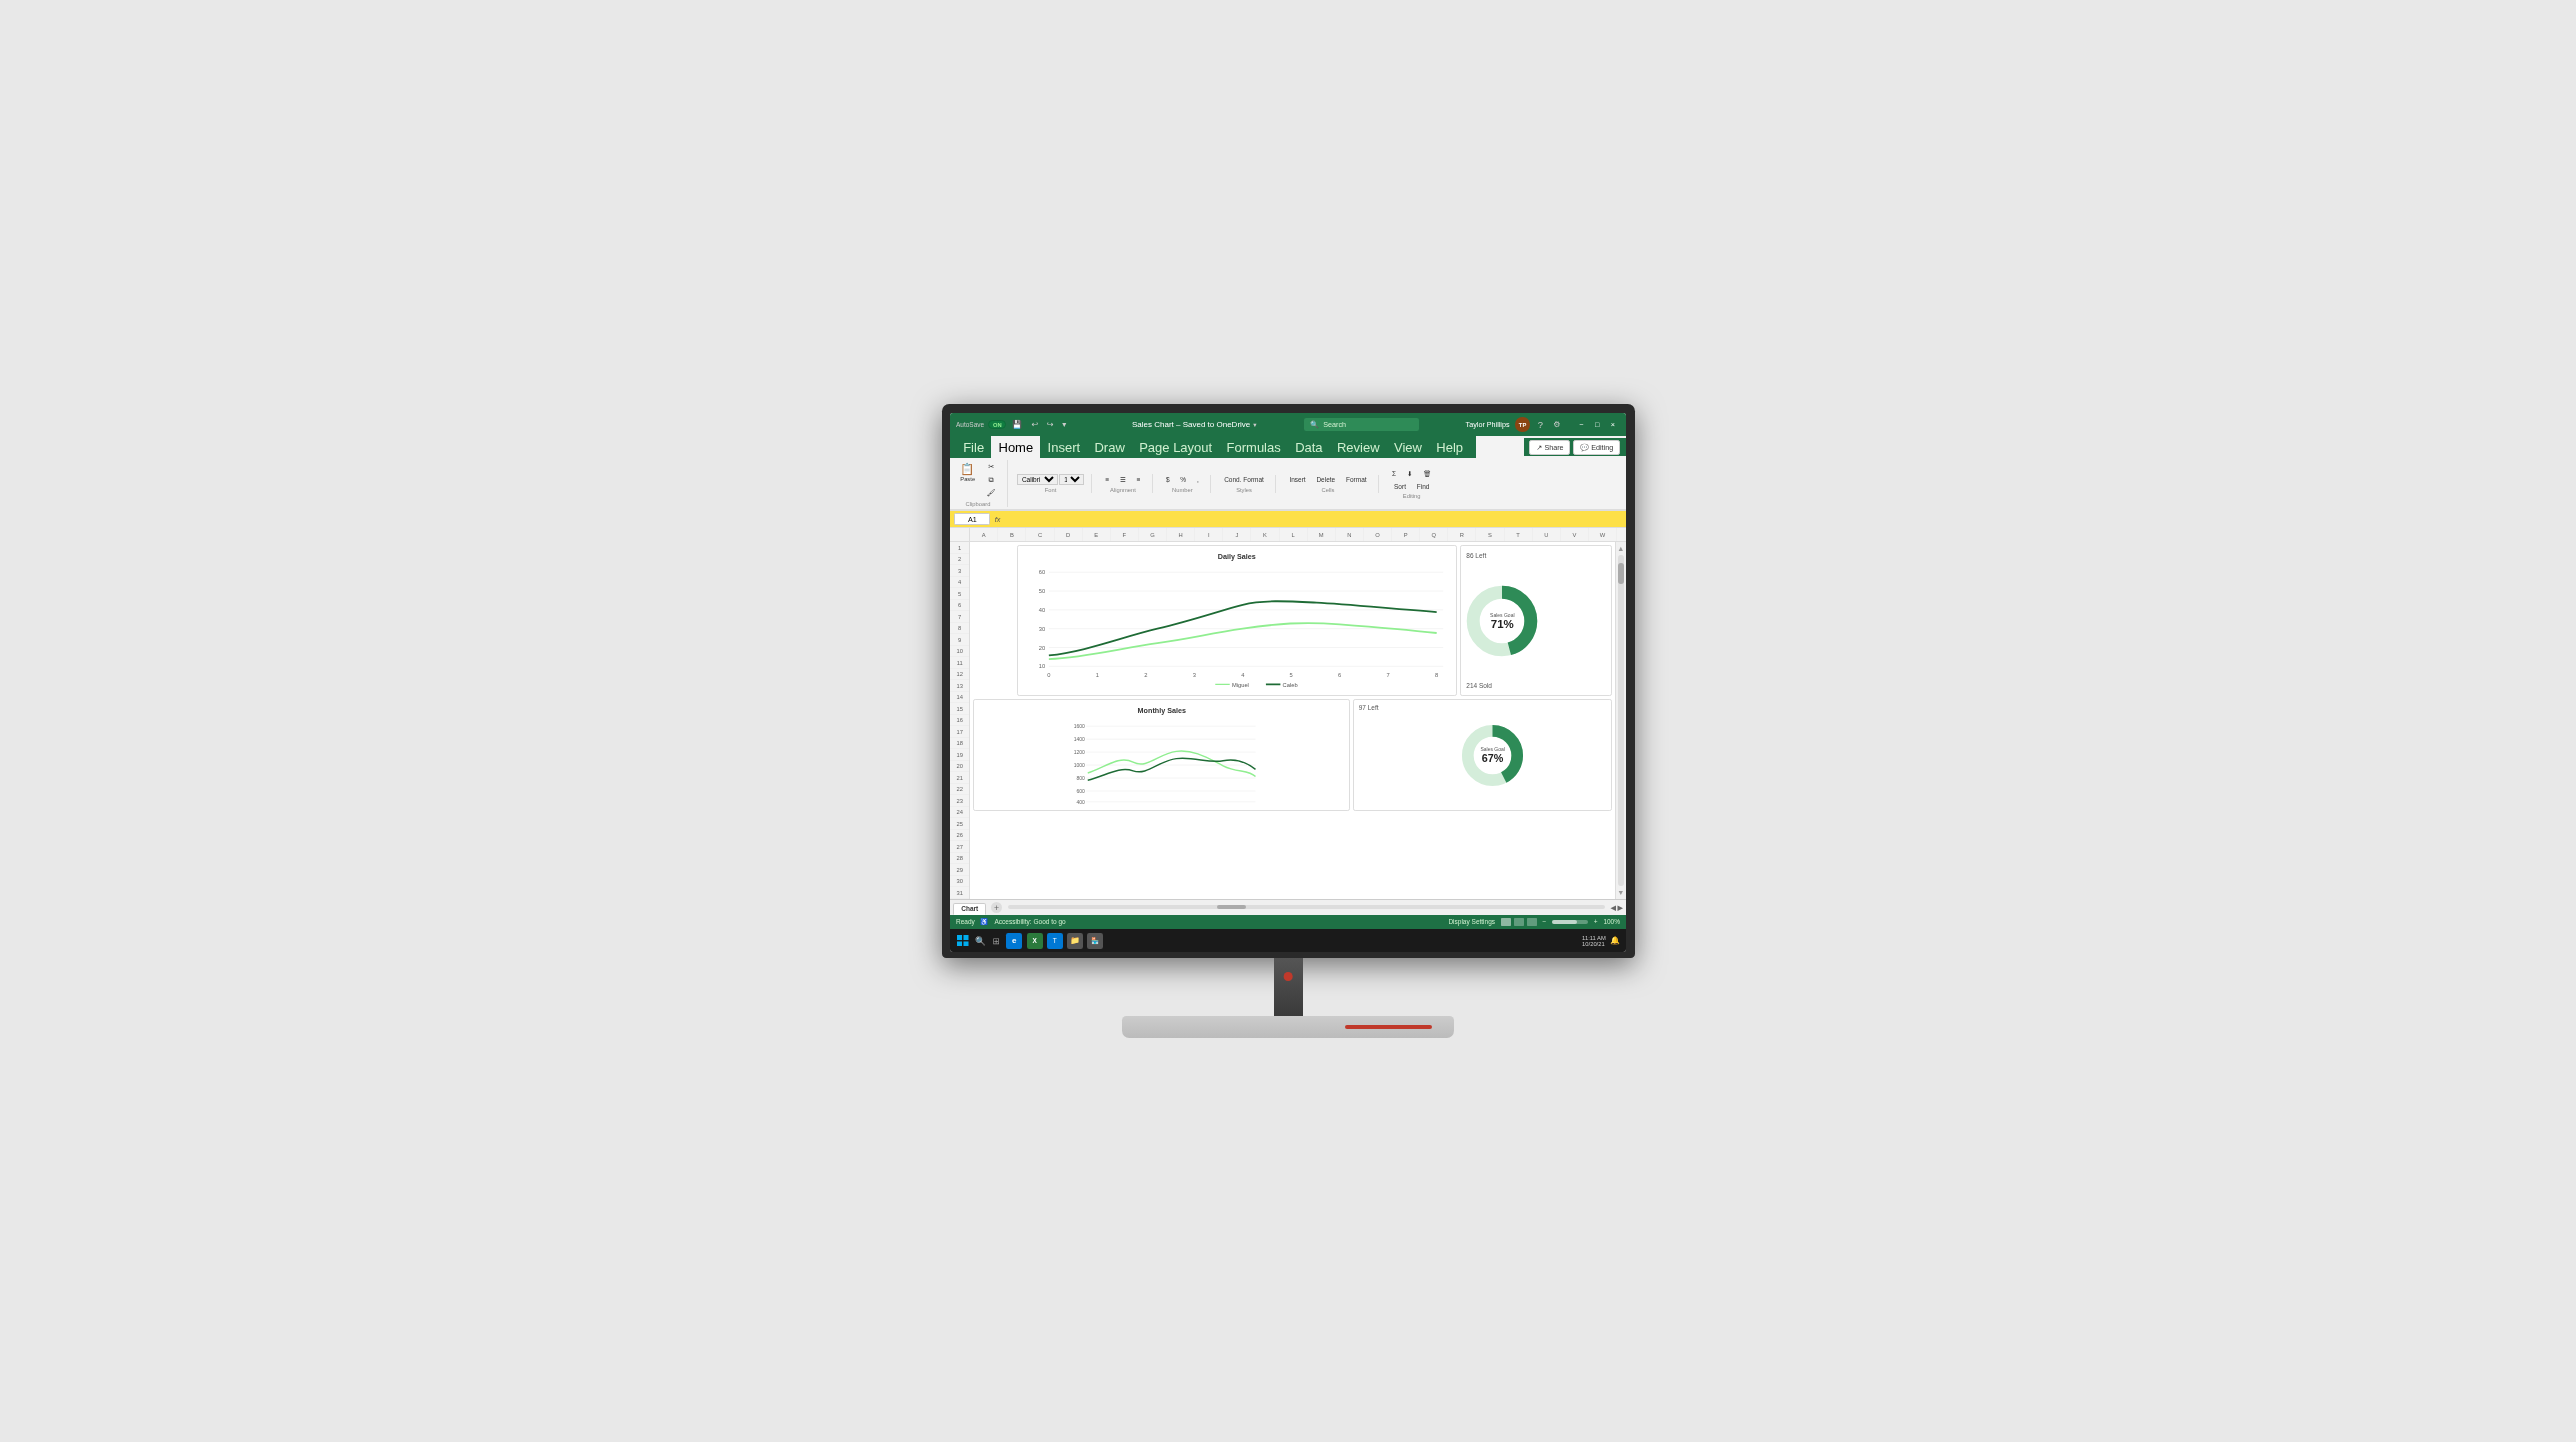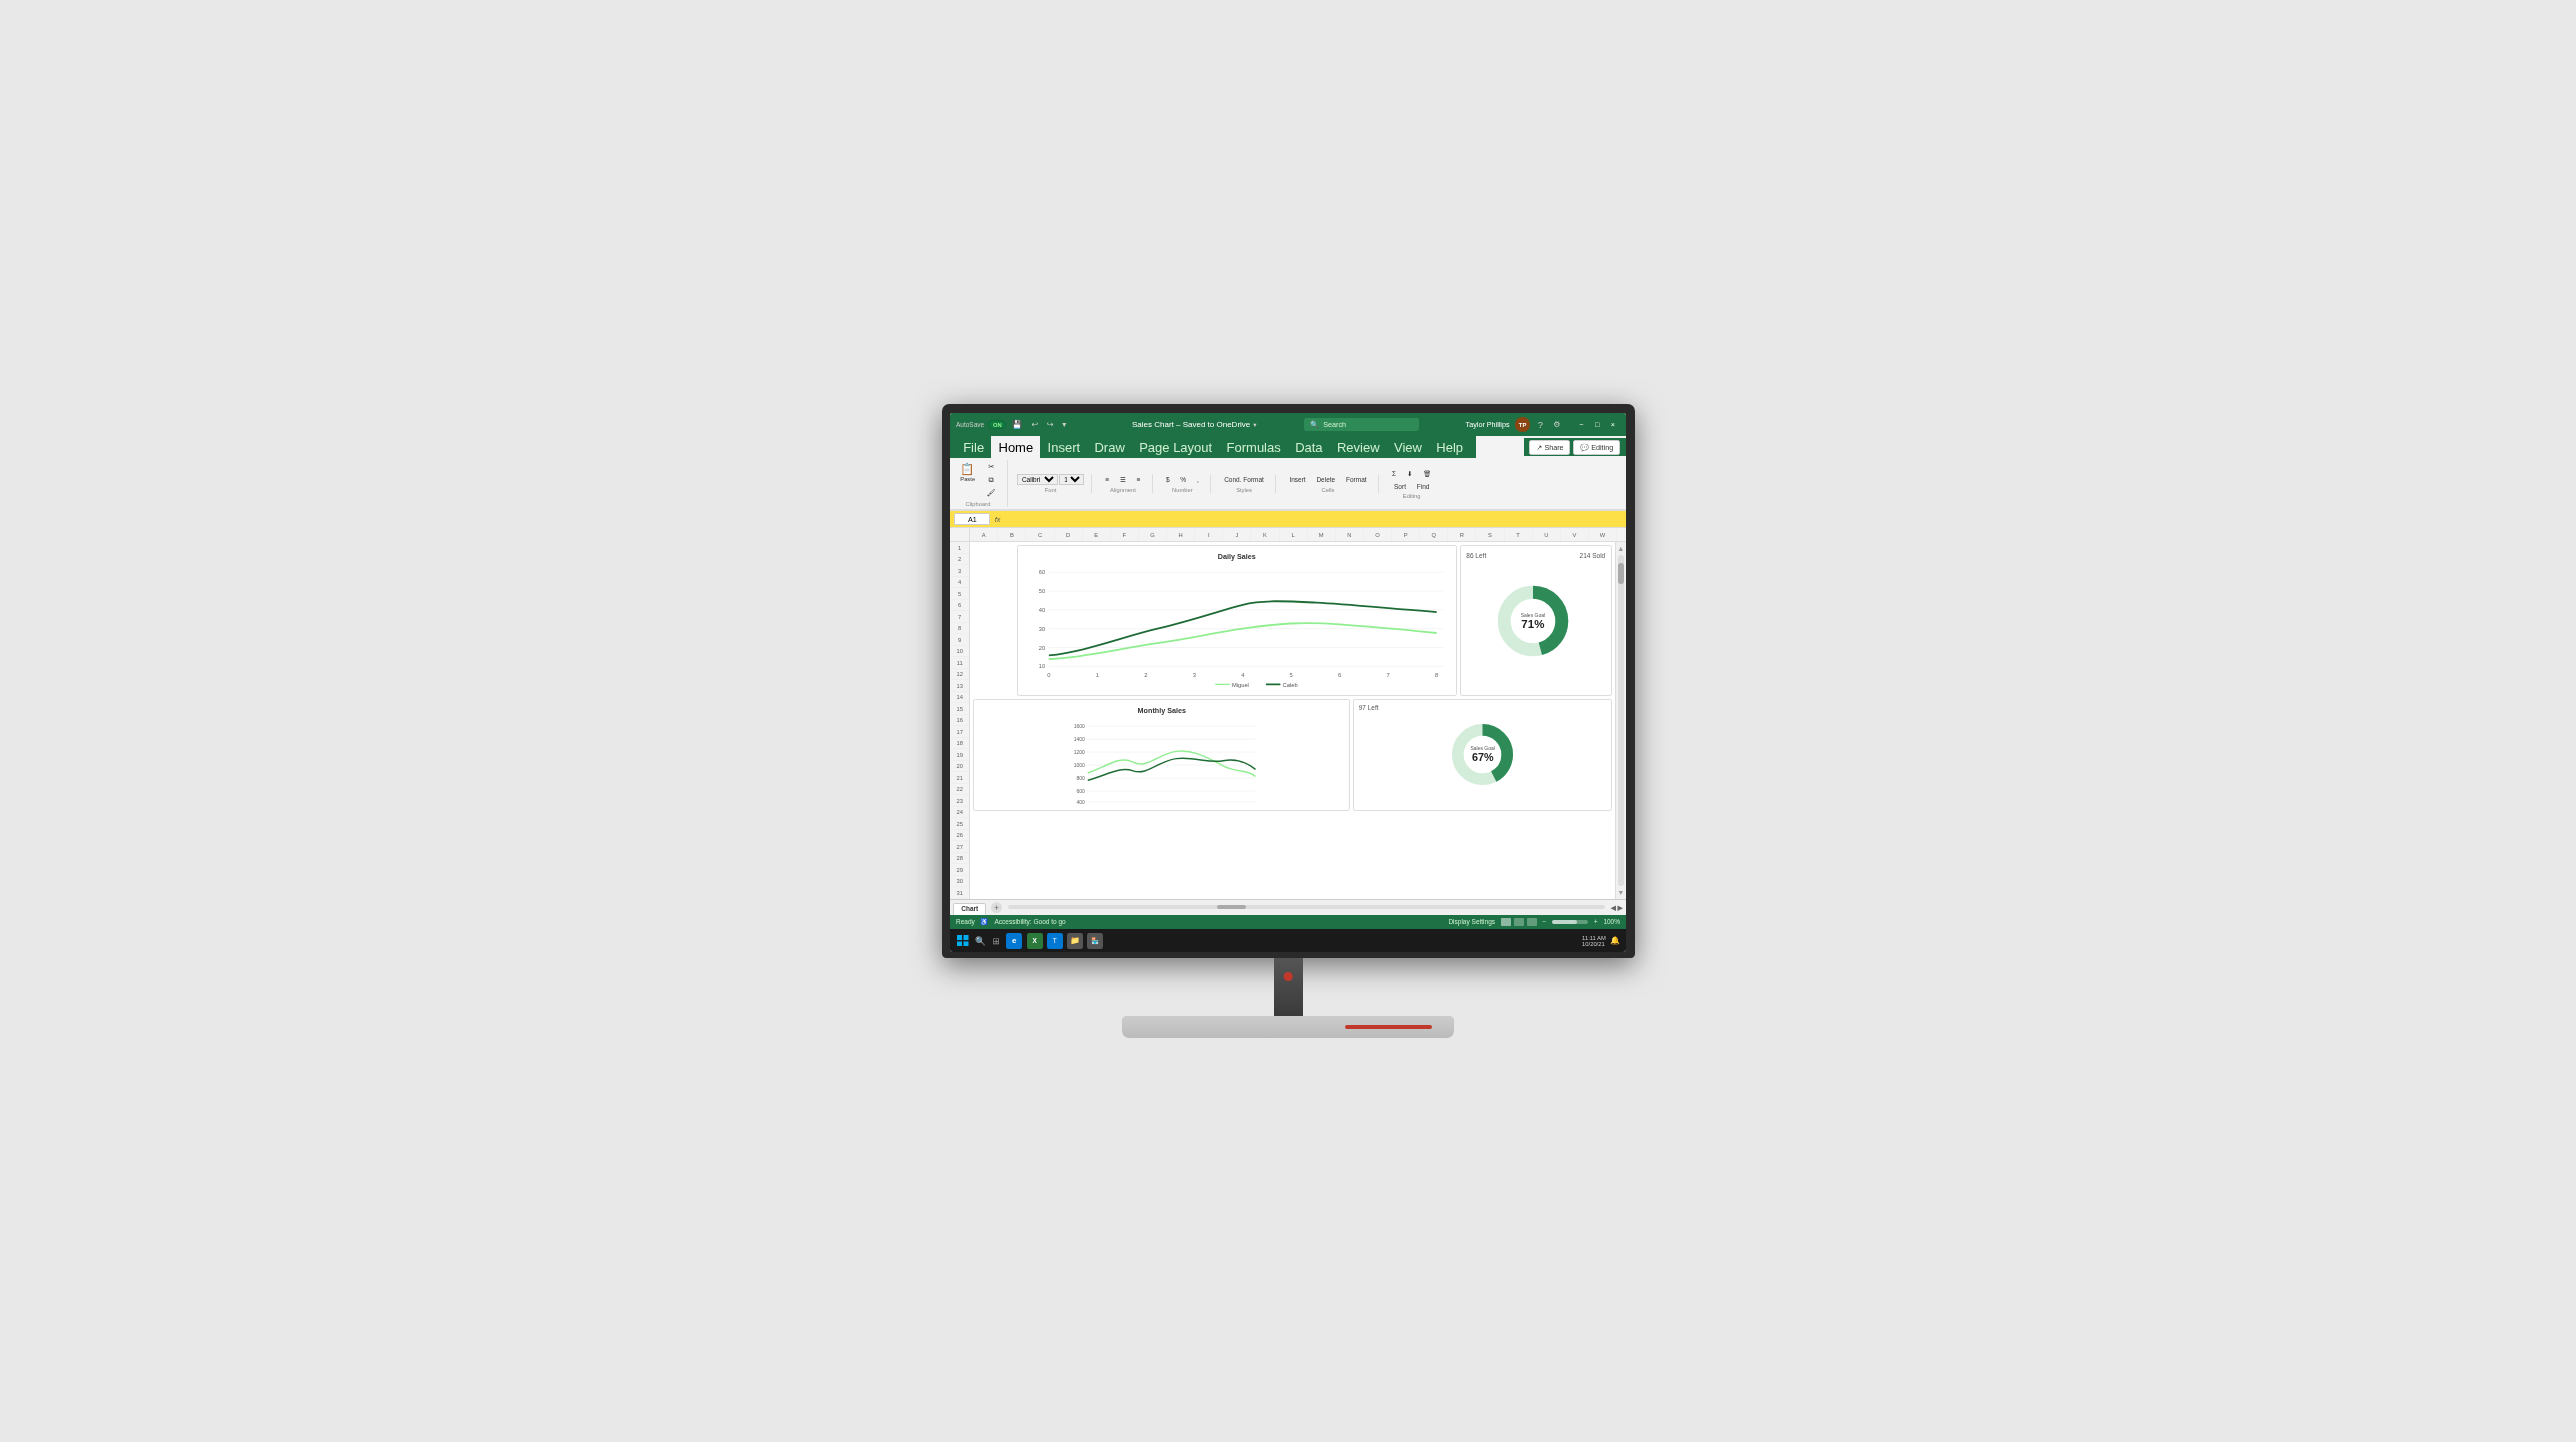--- a/index.html
+++ b/index.html
@@ -626,21 +626,21 @@
 
                   <path d="M 30 125 C 80 120, 130 100, 180 88 C 230 76, 270 62, 298 55 C 326 48, 360 50, 400 52 C 440 54, 500 60, 566 65" fill="none" stroke="#1e6b35" stroke-width="2.5"></path>
 
                   <line x1="260" y1="165" x2="280" y2="165" stroke="#90ee90" stroke-width="2"></line>
                   <text x="283" y="168" font-size="8" fill="#555">Miguel</text>
                   <line x1="330" y1="165" x2="350" y2="165" stroke="#1e6b35" stroke-width="2.5"></line>
                   <text x="353" y="168" font-size="8" fill="#555">Caleb</text>
                 </svg>
               </div>
 
-              <div class="chart-box" style="flex:0.75; height:151px; display:flex; flex-direction:row; justify-content:space-between; align-items:center; padding:5.8px;">
+              <div class="chart-box" style="flex:0.75; height:151px; display:flex; flex-direction:column; justify-content:space-between; align-items:flex-start; padding:5.8px;">
                 <div style="font-size:6.5px; color:#555; align-self:flex-start;">86 Left</div>
                 <div style="position:relative; width:72px; height:72px;">
                   <svg width="72" height="72" viewBox="0 0 100 100">
 
                     <circle cx="50" cy="50" r="40" fill="none" stroke="#d4edda" stroke-width="18"></circle>
 
                     <circle cx="50" cy="50" r="40" fill="none" stroke="#2e8b57" stroke-width="18" stroke-dasharray="177.9 251.3" stroke-dashoffset="62.8" transform="rotate(-90 50 50)"></circle>
                   </svg>
                   <div class="donut-center-text">
                     <div style="font-size:5px; color:#555;">Sales Goal</div>
@@ -673,21 +673,21 @@
                   <text x="28" y="85" text-anchor="end" font-size="7" fill="#666">800</text>
                   <text x="28" y="103" text-anchor="end" font-size="7" fill="#666">600</text>
                   <text x="28" y="118" text-anchor="end" font-size="7" fill="#666">400</text>
 
                   <path d="M 32 75 C 55 68, 75 50, 95 60 C 115 70, 130 48, 155 45 C 180 42, 200 55, 220 65 C 240 75, 255 70, 265 80" fill="none" stroke="#90ee90" stroke-width="2"></path>
 
                   <path d="M 32 85 C 55 80, 75 65, 95 72 C 115 79, 130 58, 155 55 C 180 52, 200 62, 220 58 C 240 54, 255 62, 265 70" fill="none" stroke="#1e6b35" stroke-width="2"></path>
                 </svg>
               </div>
 
-              <div class="chart-box" style="flex:0.75; height:112px; display:flex; flex-direction:column; justify-content:space-between; align-items:center; padding:4.3px;">
+              <div class="chart-box" style="flex:0.75; height:112px; display:flex; flex-direction:row; justify-content:space-between; align-items:center; padding:4.3px;">
                 <div style="font-size:6.5px; color:#555; align-self:flex-start;">97 Left</div>
                 <div style="position:relative; width:65px; height:65px;">
                   <svg width="65" height="65" viewBox="0 0 100 100">
 
                     <circle cx="50" cy="50" r="38" fill="none" stroke="#d4edda" stroke-width="18"></circle>
 
                     <circle cx="50" cy="50" r="38" fill="none" stroke="#2e8b57" stroke-width="18" stroke-dasharray="160.4 238.8" stroke-dashoffset="59.7" transform="rotate(-90 50 50)"></circle>
                   </svg>
                   <div class="donut-center-text">
                     <div style="font-size:5px; color:#555;">Sales Goal</div>

